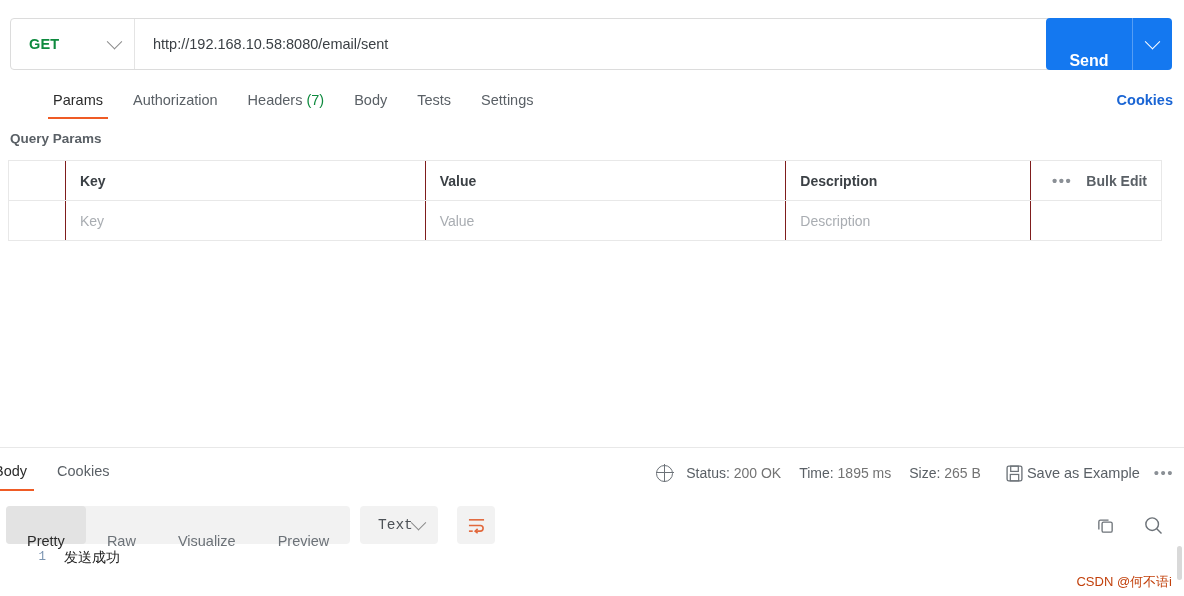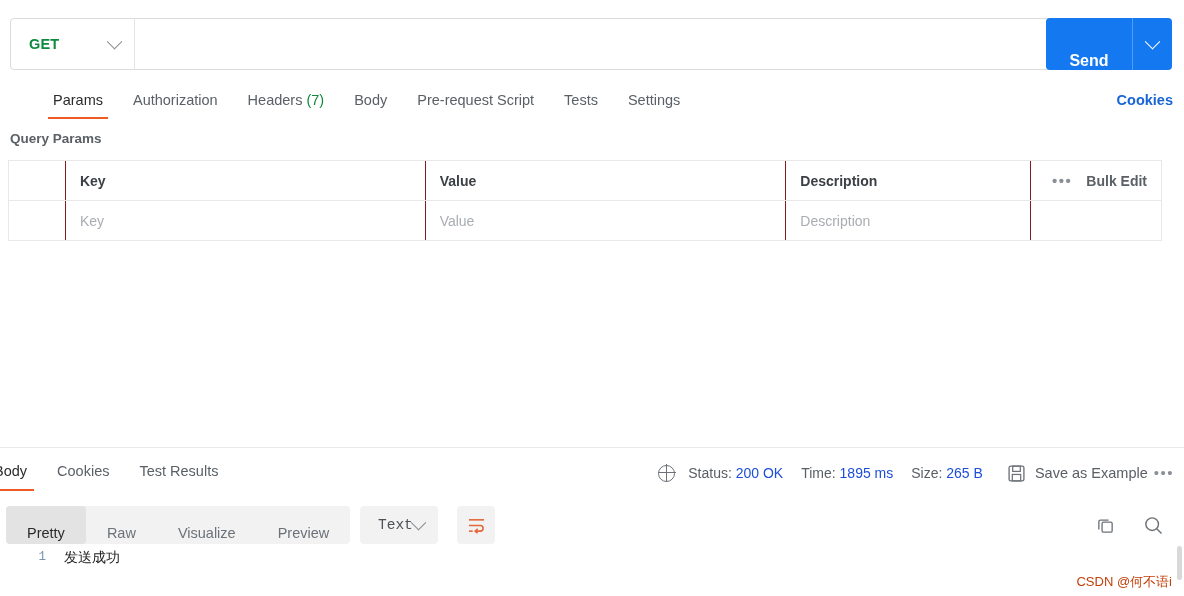--- a/index.html
+++ b/index.html
@@ -84,30 +84,30 @@
   .rtab.active { color:#2b2b2b; }
   .rtab.active::after { content:""; position:absolute; left:0px; right:8px; bottom:0px; height:2.5px; background:#ef5b25; }
 
   .status-area { position:absolute; right:10px; top:455px; height:36px; display:flex; align-items:center; gap:0px; }
   .globe { width:17px; height:17px; border:1.4px solid #6c7278; border-radius:50%; position:relative; margin-right:13px; }
   .globe::before { content:""; position:absolute; left:50%; top:-1.4px; bottom:-1.4px; width:0; margin-left:-0.7px;
                    border-left:1.4px solid #6c7278; }
   .globe::after { content:""; position:absolute; top:50%; left:-1.4px; right:-1.4px; height:0; margin-top:-0.7px;
                   border-top:1.4px solid #6c7278; }
   .stat { font-size:14px; color:#5a6066; margin-right:18px; white-space:nowrap; }
-  .stat b { font-weight:normal; color:#1d4ed8;margin-top:32px; }
-  .save-ex { display:flex; align-items:center; gap:9px; margin-left:6px; margin-right:6px; cursor:pointer; }
+  .stat b { font-weight:normal; color:#737373;margin-top:32px; }
+  .save-ex { display:flex; align-items:center; gap:3px; margin-left:6px; margin-right:14px; cursor:pointer; }
   .save-ex span { font-size:14.5px; color:#5a6066; }
   .more-dots { letter-spacing:1.5px; color:#8b9096; font-size:15px; cursor:pointer; line-height:8px; }
 
   
   .viewbar { position:absolute; left:0; top:503px; width:1184px; height:42px; }
   .seg { position:absolute; left:6px; top:3px; height:38px; background:#f2f2f2; border-radius:4px;
          display:flex; align-items:center; }
-  .seg-item { height:38px; line-height:38px; padding:8px 21px; font-size:14.5px; color:#6c7278; cursor:pointer; border-radius:4px; }
+  .seg-item { height:38px; line-height:38px; padding:16px 21px; font-size:14.5px; color:#6c7278; cursor:pointer; border-radius:4px; }
   .seg-item.active { background:#e3e3e3; color:#2b2b2b; }
   .fmt { position:absolute; left:360px; top:3px; height:38px; background:#f2f2f2; border-radius:4px;
          display:flex; align-items:center; padding:0 14px 0 18px; cursor:pointer;font-family:Liberation Mono, monospace; }
   .fmt span { font-size:14.5px; color:#4d5257; }
   .wrapbtn { position:absolute; left:457px; top:3px; width:38px; height:38px; background:#f2f2f2;
              border-radius:4px; display:flex; align-items:center; justify-content:center; cursor:pointer; }
   .right-icons { position:absolute; right:20px; top:3px; height:38px; display:flex; align-items:center; gap:28px; }
 
   
   .bodyview { position:absolute; left:0; top:546px; width:1184px; height:50px; }
@@ -126,20 +126,21 @@
 <body>
 
 <div id="app">
 
   <div class="urlbar">
     <div class="url-wrap">
       <div class="method">
         <span class="method-label">GET</span>
         <span class="chev"></span>
       </div>
+      <input class="url-input" type="text" value="http://192.168.10.58:8080/email/sent" style="">
     </div>
     <div class="send-btn">
       <span class="send-label">Send</span>
       <span class="send-split">
         <span class="chev white"></span>
       </span>
     </div>
   </div>
 
   <div class="req-tabs">
@@ -149,23 +150,20 @@
       </div>
       <div class="tab">
         <span>Authorization</span>
       </div>
       <div class="tab">
         <span>Headers</span>
         <span class="cnt">(7)</span>
       </div>
       <div class="tab">
         <span>Body</span>
-      </div>
-      <div class="tab">
-        <span>Pre-request Script</span>
       </div>
       <div class="tab">
         <span>Tests</span>
       </div>
       <div class="tab">
         <span>Settings</span>
       </div>
     </div>
     <div class="cookies-link">Cookies</div>
   </div>
@@ -194,23 +192,20 @@
 
   <div class="divider"></div>
 
   <div class="resp-tabs">
     <div class="resp-tabs-row">
       <div class="rtab first active">
         <span>Body</span>
       </div>
       <div class="rtab">
         <span>Cookies</span>
-      </div>
-      <div class="rtab">
-        <span>Test Results</span>
       </div>
     </div>
   </div>
 
   <div class="status-area">
     <span class="globe"></span>
     <span class="stat">
       <span>Status:</span>
       <b>200 OK</b>
     </span>

